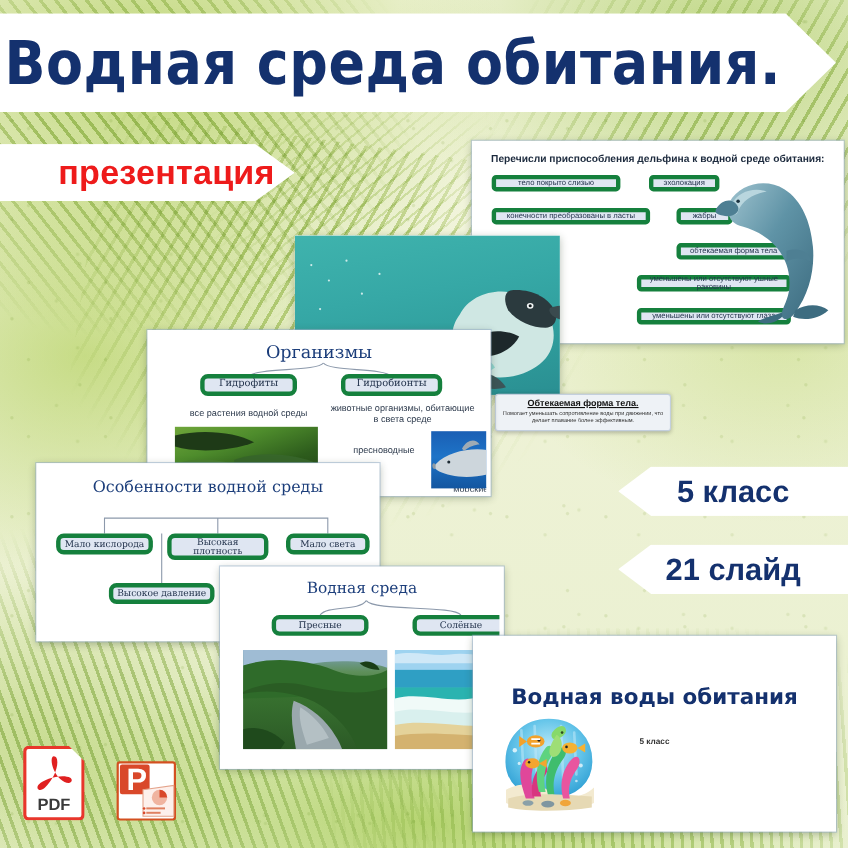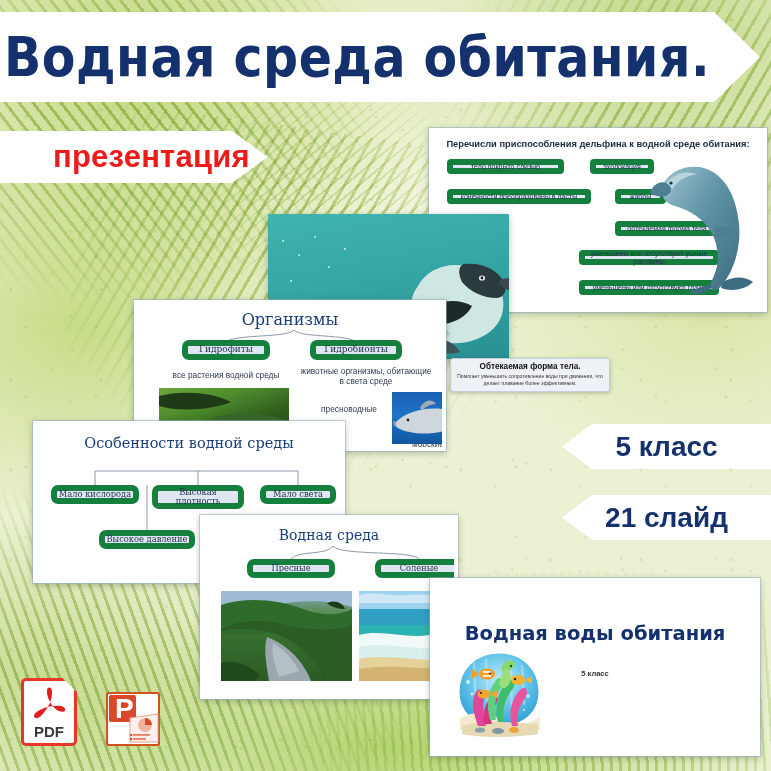--- a/index.html
+++ b/index.html
@@ -129,21 +129,21 @@
   .s-title {
     position:absolute; left:0; right:0;
     text-align:center;
     font-family:"DejaVu Serif", serif;
     color:#1b3d7a;
     white-space:nowrap;
   }
   .chip {
     position:absolute;
     background:#dfe6f2;
-    border:6px solid #15803d;
+    border:4px solid #15803d;
     border-radius:7px;
     color:#24344d;
     display:flex; align-items:center; justify-content:center;
     text-align:center;
     font-family:"DejaVu Serif", serif;
     line-height:1.05;
   }
   .cap { position:absolute; color:#3c4a5c; text-align:center; white-space:nowrap; }
 
   
@@ -164,21 +164,21 @@
   
   #slide-penguin { left:268px; top:214px; width:241px; height:145px; z-index:12; border:0; outline:0; }
   #pengbg { position:absolute; inset:0;
     background:linear-gradient(170deg,#3fb3ad 0%,#36a8a6 38%,#2f9d9c 70%,#2a8f92 100%); }
   #pengbg .bub { position:absolute; width:2px; height:2px; border-radius:50%; background:rgba(255,255,255,.75); }
 
   
   #cap-stream { position:absolute; left:450px; top:358px; width:160px; height:34px; z-index:13;
     background:#eef2f6; border:1px solid #c3cfdd; border-radius:3px; padding:3px 4px 0; text-align:center;
     box-shadow:0 1px 4px rgba(0,0,0,.25); }
-  #cap-stream .h { font-size:8.2px; font-weight:bold; color:#111; font-family:"Liberation Sans",sans-serif; }
+  #cap-stream .h { font-size:8.2px; font-weight:bold; color:#111; font-family:"Liberation Sans",sans-serif;text-decoration:underline; }
   #cap-stream .p { font-size:5.1px; color:#333; line-height:1.35; margin-top:2px; font-family:"Liberation Sans",sans-serif; }
 
   
   #slide-org { left:134px; top:300px; width:312px; height:151px; z-index:14; }
   #slide-org .s-title { top:6px; font-size:16px; }
   #slide-org .chip { font-size:9px; }
   #c-o1 { left:44px;  top:36px; width:88px; height:20px; }
   #c-o2 { left:172px; top:36px; width:92px; height:20px; }
   #slide-org .cap { font-size:8.3px; color:#2e3b4d; }
   #cap-o1 { left:20px;  top:66px; width:136px; }

